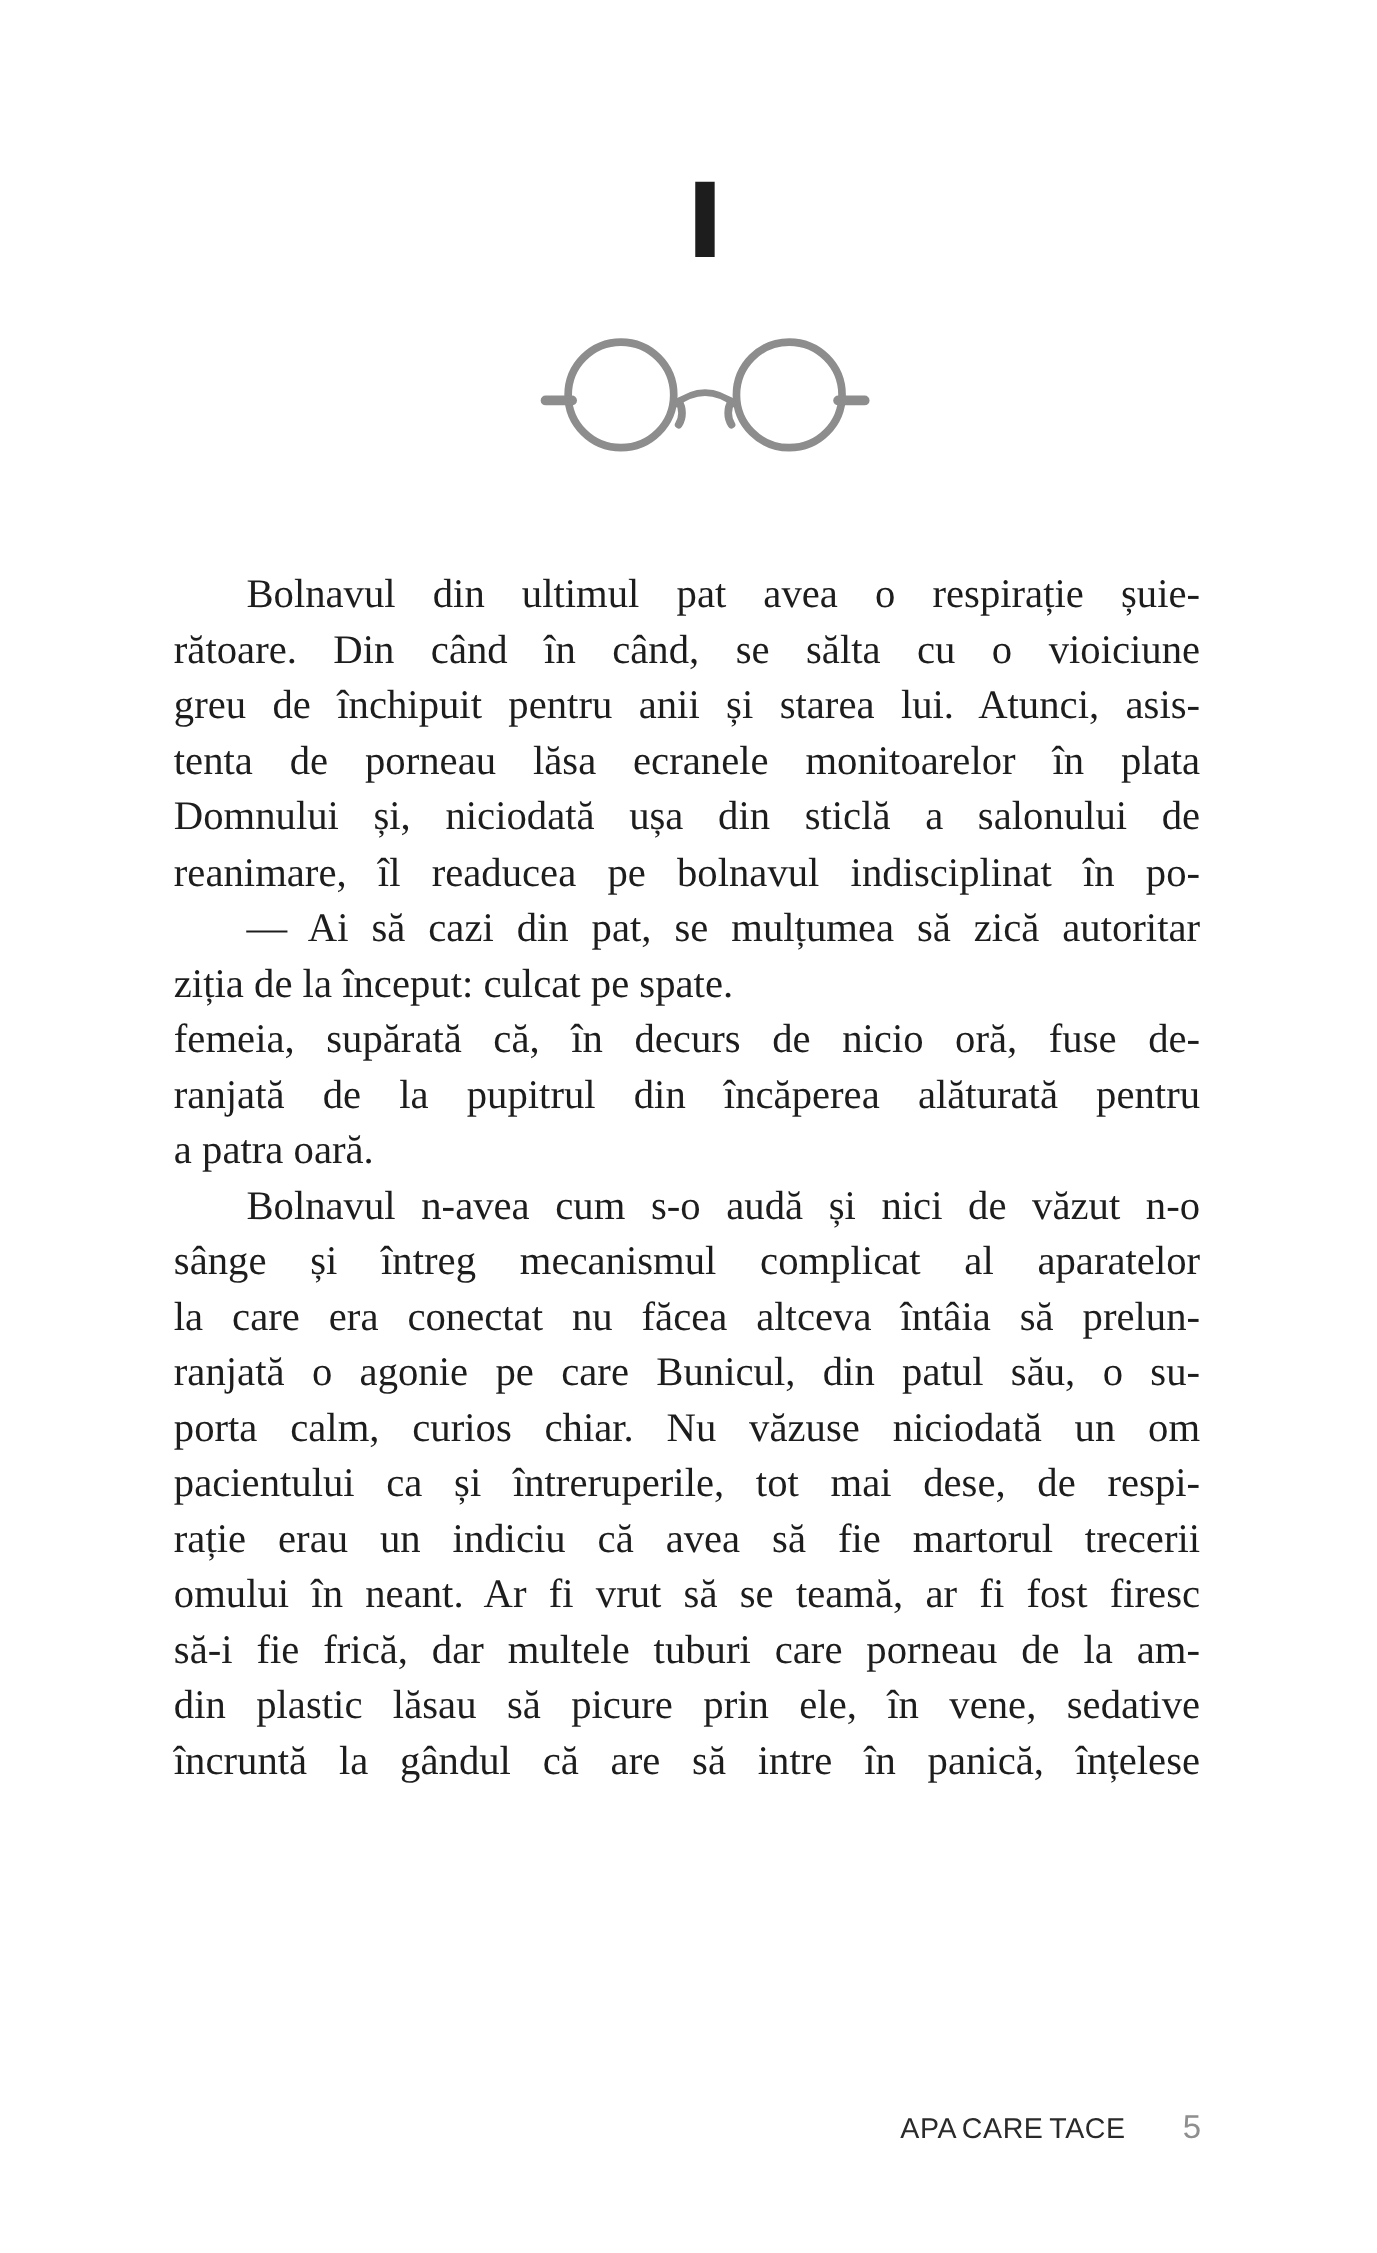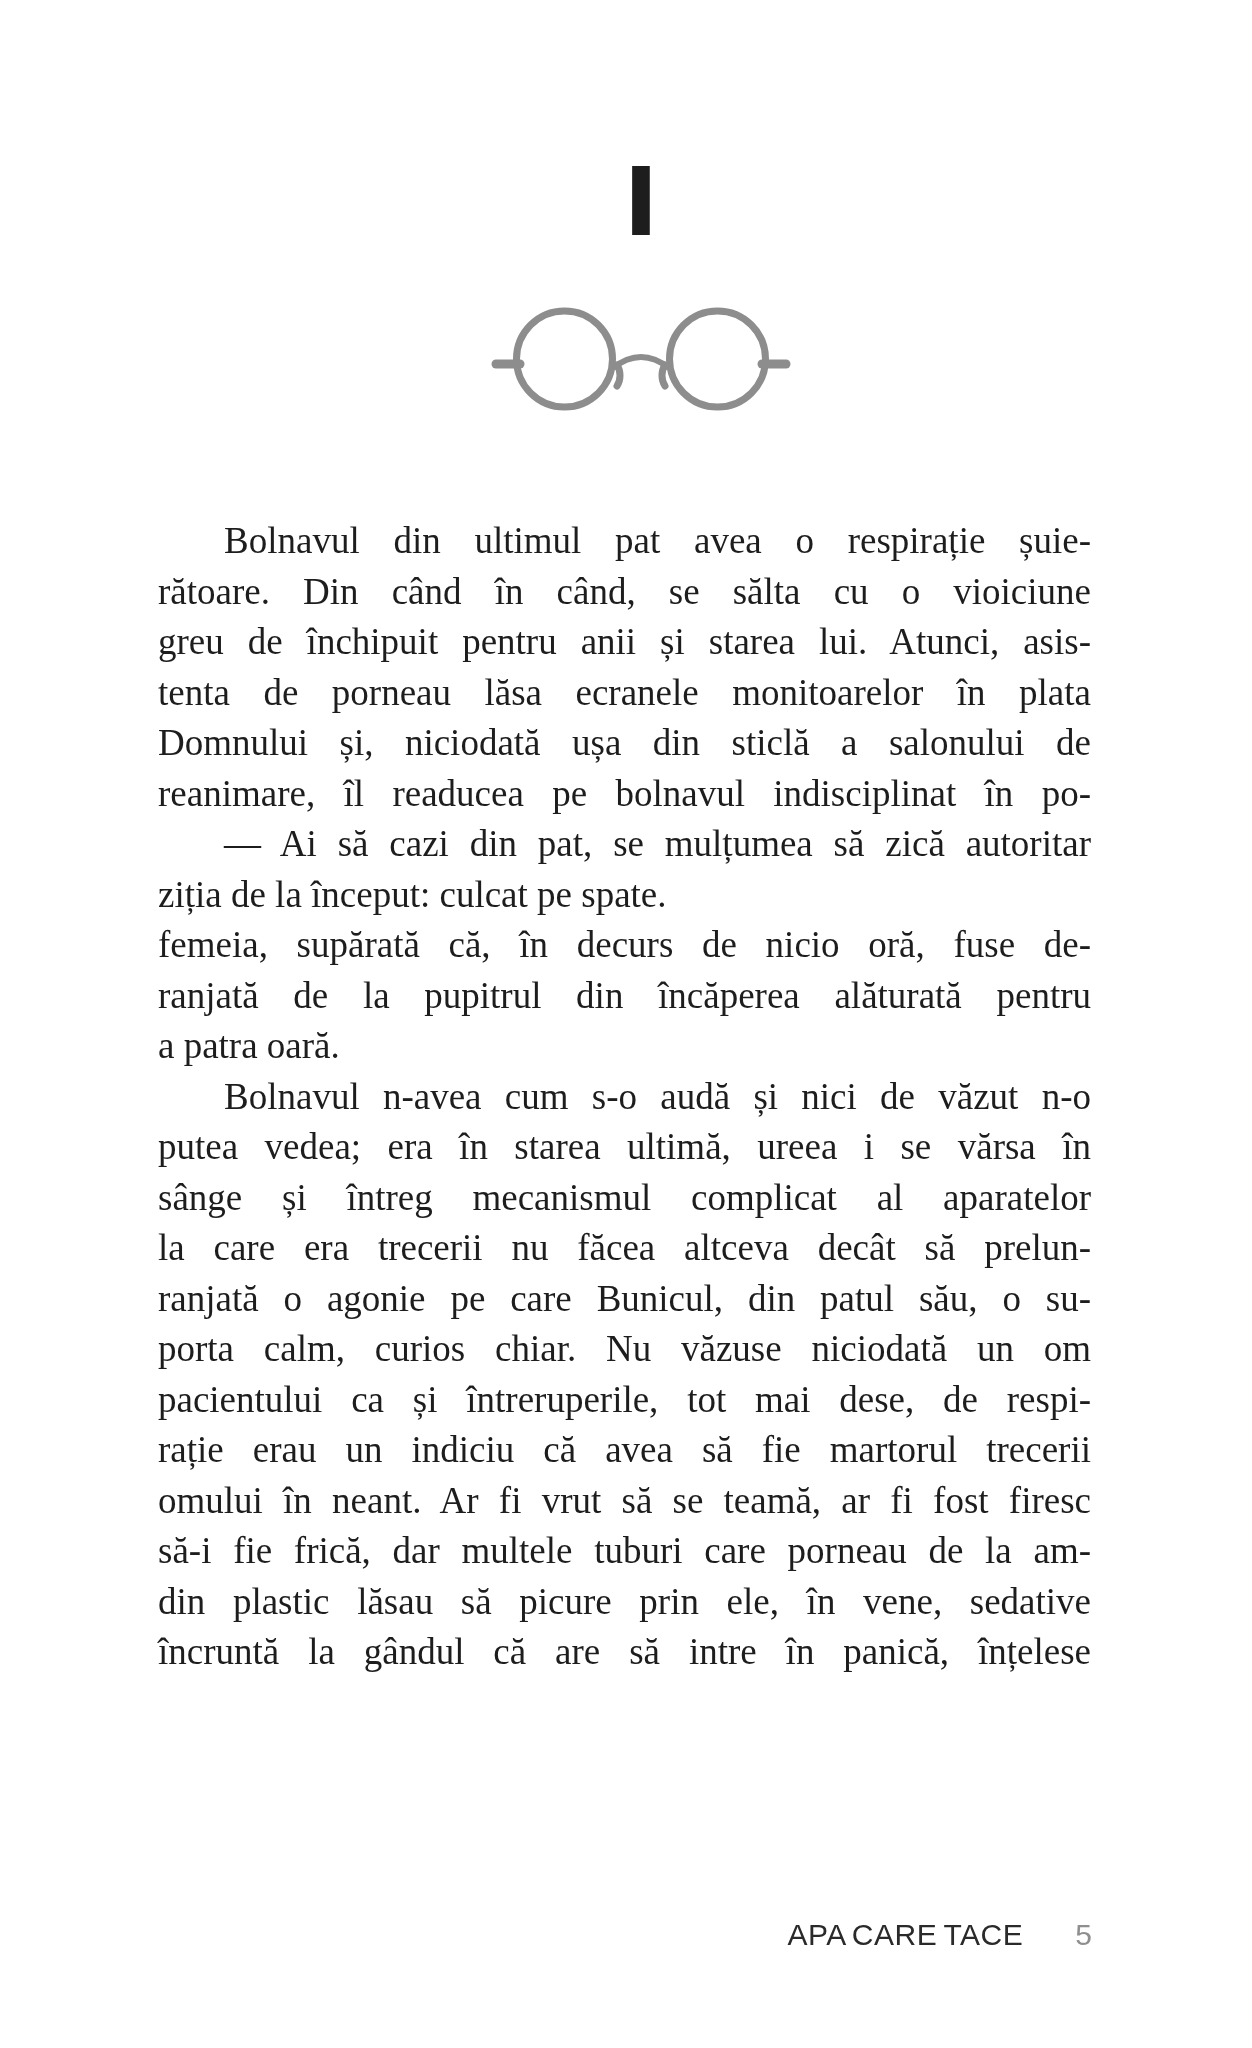--- a/index.html
+++ b/index.html
@@ -52,21 +52,21 @@
     position: absolute;
     left: 158px;
     top: 1918px;
     width: 934px;
     display: flex;
     justify-content: flex-end;
     align-items: baseline;
     font-family: "Liberation Sans", sans-serif;
   }
   .book-title {
-    font-size: 30px;
+    font-size: 26px;
     letter-spacing: 0.5px;
     word-spacing: -2px;
     color: var(--title, #2a2a2a);
     text-align: center;
   }
   .page-number {
     font-size: 30px;
     margin-left: 52px;
     color: var(--pagenum, #8f8f8f);
   }
@@ -94,23 +94,22 @@
       <div class="line">greu de închipuit pentru anii și starea lui. Atunci, asis-</div>
       <div class="line">tenta de porneau lăsa ecranele monitoarelor în plata</div>
       <div class="line">Domnului și, niciodată ușa din sticlă a salonului de</div>
       <div class="line">reanimare, îl readucea pe bolnavul indisciplinat în po-</div>
       <div class="line indent">— Ai să cazi din pat, se mulțumea să zică autoritar</div>
       <div class="line para-end">ziția de la început: culcat pe spate.</div>
       <div class="line">femeia, supărată că, în decurs de nicio oră, fuse de-</div>
       <div class="line">ranjată de la pupitrul din încăperea alăturată pentru</div>
       <div class="line para-end">a patra oară.</div>
       <div class="line indent">Bolnavul n-avea cum s-o audă și nici de văzut n-o</div>
-      <div class="line">putea vedea; era în starea ultimă, ureea i se vărsa în</div>
       <div class="line">sânge și întreg mecanismul complicat al aparatelor</div>
-      <div class="line">la care era trecerii nu făcea altceva decât să prelun-</div>
+      <div class="line">la care era conectat nu făcea altceva întâia să prelun-</div>
       <div class="line">ranjată o agonie pe care Bunicul, din patul său, o su-</div>
       <div class="line">porta calm, curios chiar. Nu văzuse niciodată un om</div>
       <div class="line">pacientului ca și întreruperile, tot mai dese, de respi-</div>
       <div class="line">rație erau un indiciu că avea să fie martorul trecerii</div>
       <div class="line">omului în neant. Ar fi vrut să se teamă, ar fi fost firesc</div>
       <div class="line">să-i fie frică, dar multele tuburi care porneau de la am-</div>
       <div class="line">din plastic lăsau să picure prin ele, în vene, sedative</div>
       <div class="line">încruntă la gândul că are să intre în panică, înțelese</div>
     </div>
 

